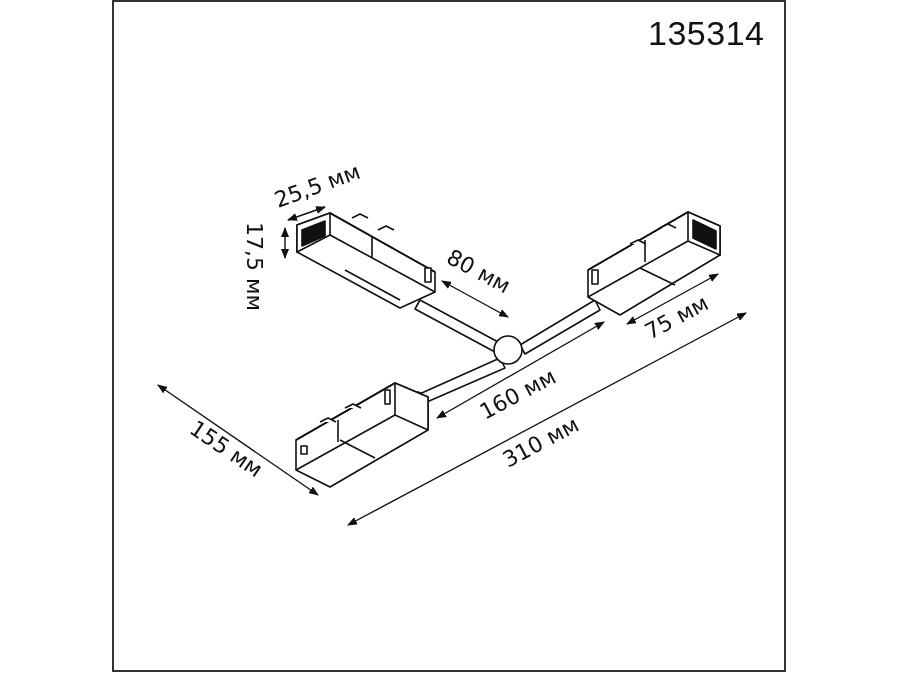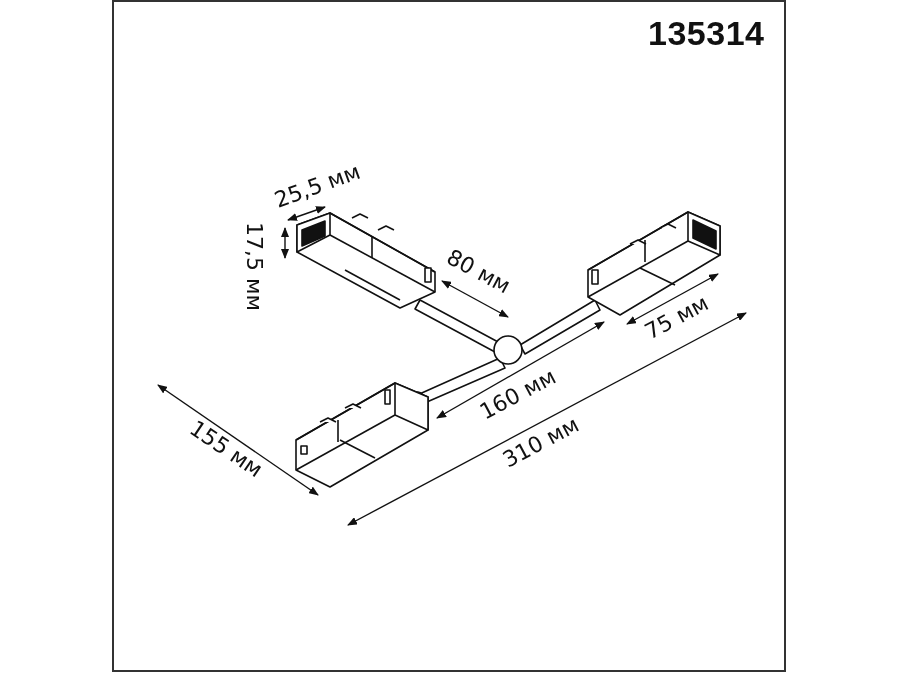--- a/index.html
+++ b/index.html
@@ -1,19 +1,19 @@
 <!DOCTYPE html>
 <html><head>
 <meta charset="utf-8">
 <style>
   html, body { margin: 0; padding: 0; background: #ffffff; }
   body { width: 900px; height: 675px; position: relative; overflow: hidden; font-family: "DejaVu Sans", sans-serif; }
   .frame { position: absolute; left: 112px; top: 0px; width: 674px; height: 672px; border: 2px solid #333; border-top: none; box-sizing: border-box; background: #fff; }
   .frame-top { position:absolute; left:112px; top:0; width:674px; height:2px; background:#333; }
-  .article { position: absolute; left: 648px; top: 14px; font-family: "Liberation Sans", sans-serif; font-weight: bold; font-size: 34px; color: #111; letter-spacing: 0.5px; }
+  .article { position: absolute; left: 648px; top: 14px; font-family: "Liberation Sans", sans-serif; font-weight: normal; font-size: 34px; color: #111; letter-spacing: 0.5px; }
   svg.drawing { position: absolute; left: 0; top: 0; width: 900px; height: 675px; }
   .lbl { font-family: "DejaVu Sans", sans-serif; font-size: 22px; fill: #111; }
 </style>
 </head>
 <body>
 
 <div class="frame"></div>
 <div class="frame-top"></div>
 
 <div class="article">135314</div>

